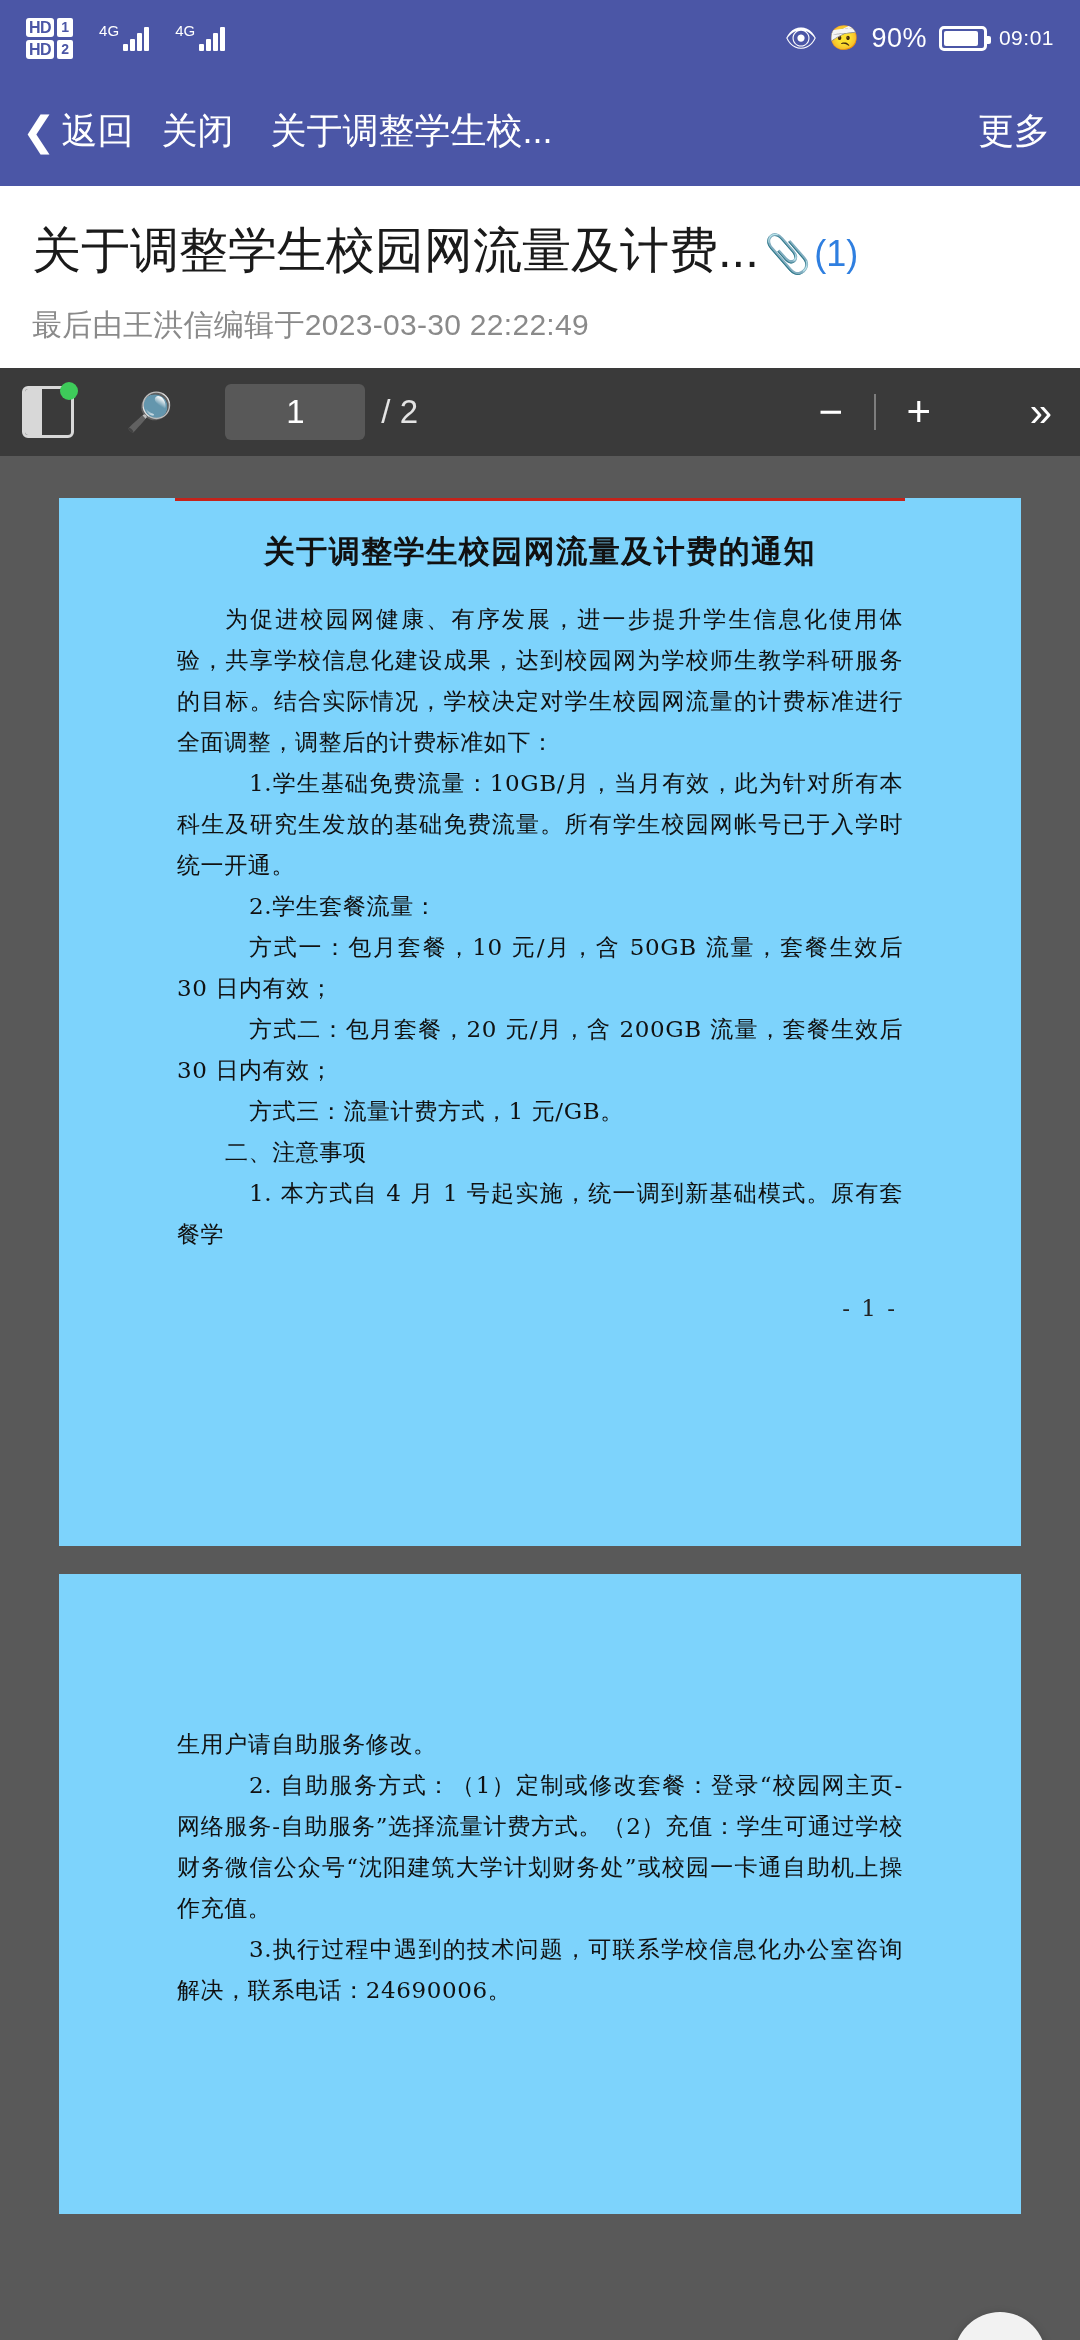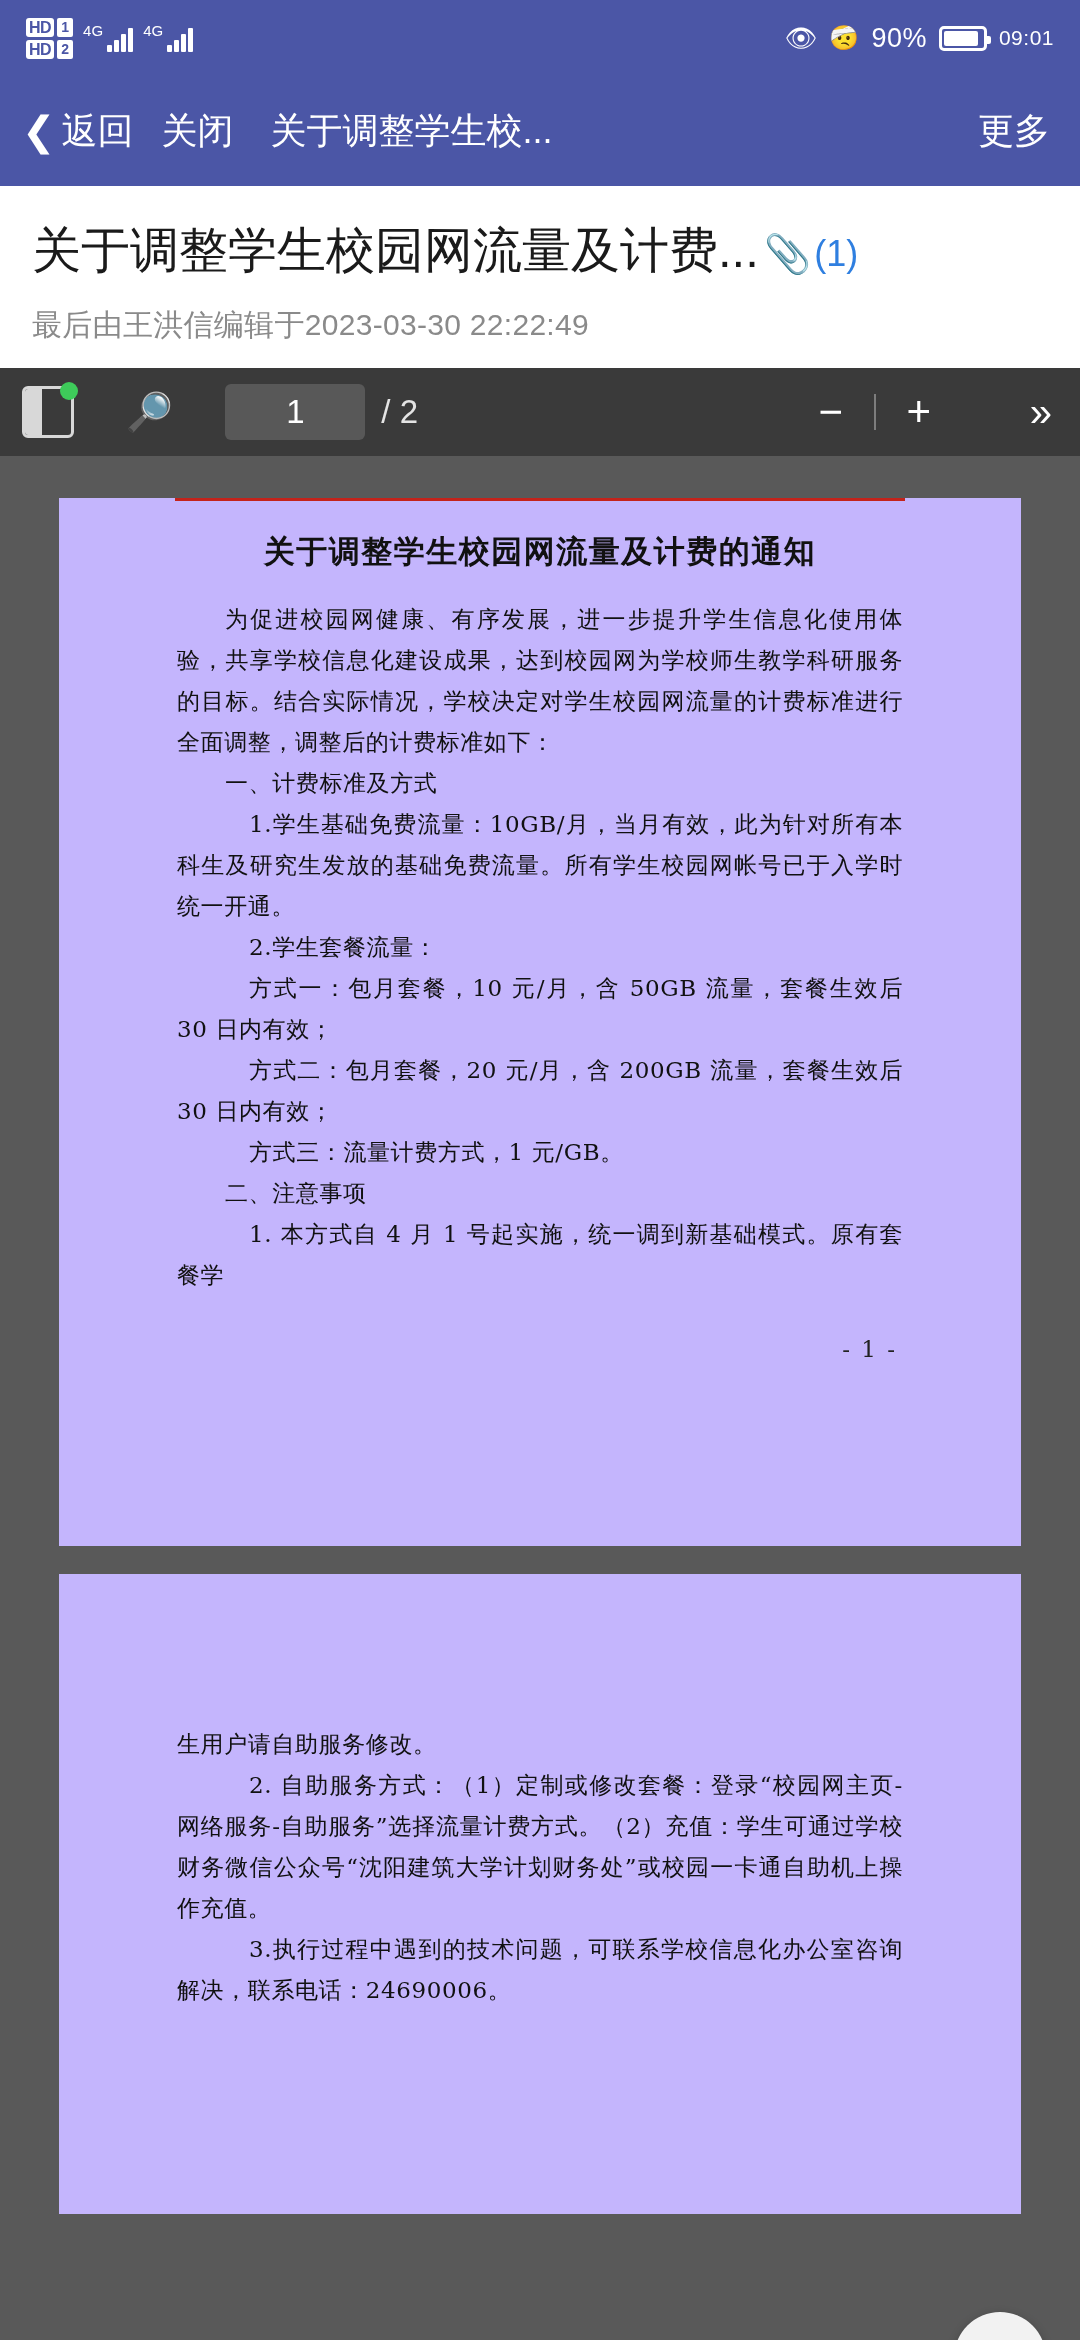--- a/index.html
+++ b/index.html
@@ -57,23 +57,23 @@
     font-size: 14px;
     font-weight: bold;
     border-radius: 2px;
     width: 16px;
     height: 19px;
     line-height: 19px;
     text-align: center;
   }
   .sig-group {
     display: flex;
-    align-items: flex-end;
+    align-items: center;
     gap: 4px;
-    margin-left: 2px;
+    margin-left: 18px;
   }
   .sig-net {
     font-size: 15px;
     line-height: 14px;
     margin-bottom: 14px;
   }
   .bars {
     display: flex;
     align-items: flex-end;
     gap: 2px;
@@ -297,21 +297,21 @@
   
   .pdf-viewport {
     background: #595959;
     height: 1986px;
     padding: 14px 0 0 0;
     box-sizing: border-box;
     position: relative;
     overflow: hidden;
   }
   .pdf-page {
-    background: #c4b5fd;
+    background: #7dd3fc;
     width: 962px;
     margin: 0 auto 28px auto;
     box-sizing: border-box;
     position: relative;
   }
   .page-one {
     height: 1048px;
     padding: 0 0 0 0;
   }
   .red-rule {
@@ -454,21 +454,20 @@
   <span class="chevrons">»</span>
 </div>
 
 <div class="pdf-viewport">
 
   <div class="pdf-page page-one">
     <div class="red-rule"></div>
     <div class="doc-body">
       <div class="doc-h1">关于调整学生校园网流量及计费的通知</div>
       <p class="doc-p indent2">为促进校园网健康、有序发展，进一步提升学生信息化使用体验，共享学校信息化建设成果，达到校园网为学校师生教学科研服务的目标。结合实际情况，学校决定对学生校园网流量的计费标准进行全面调整，调整后的计费标准如下：</p>
-      <p class="doc-p indent2">一、计费标准及方式</p>
       <p class="doc-p indent3">1.学生基础免费流量：10GB/月，当月有效，此为针对所有本科生及研究生发放的基础免费流量。所有学生校园网帐号已于入学时统一开通。</p>
       <p class="doc-p indent3">2.学生套餐流量：</p>
       <p class="doc-p indent3">方式一：包月套餐，10 元/月，含 50GB 流量，套餐生效后 30 日内有效；</p>
       <p class="doc-p indent3">方式二：包月套餐，20 元/月，含 200GB 流量，套餐生效后 30 日内有效；</p>
       <p class="doc-p indent3">方式三：流量计费方式，1 元/GB。</p>
       <p class="doc-p indent2">二、注意事项</p>
       <p class="doc-p indent3">1. 本方式自 4 月 1 号起实施，统一调到新基础模式。原有套餐学</p>
       <div class="page-num">- 1 -</div>
     </div>
   </div>

